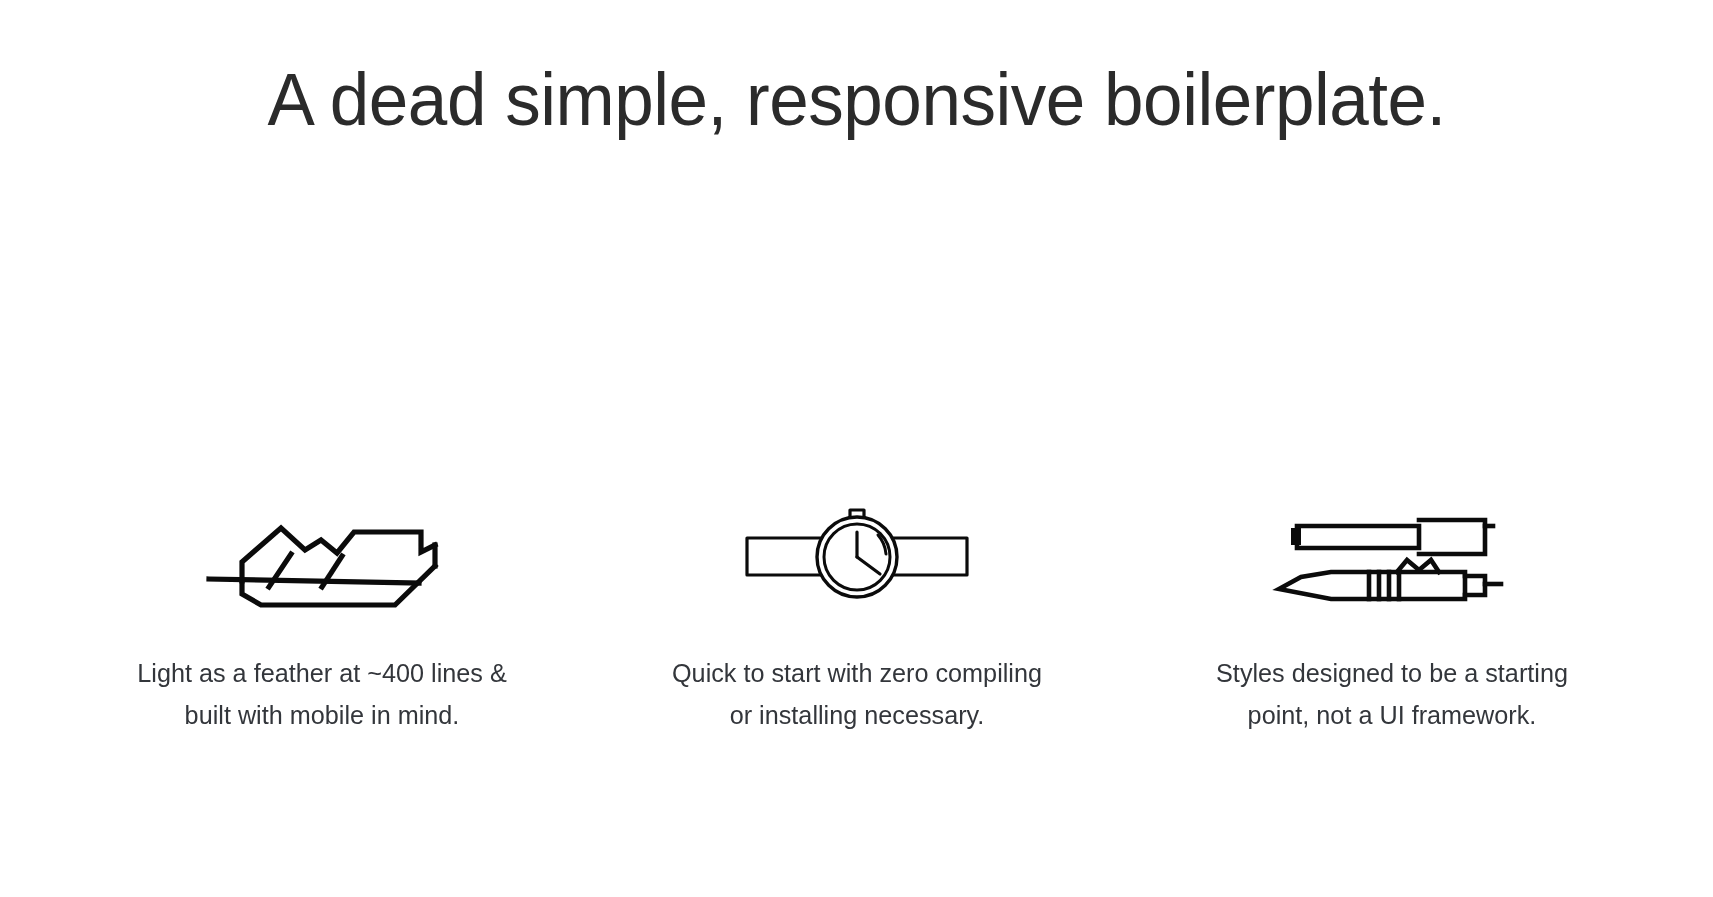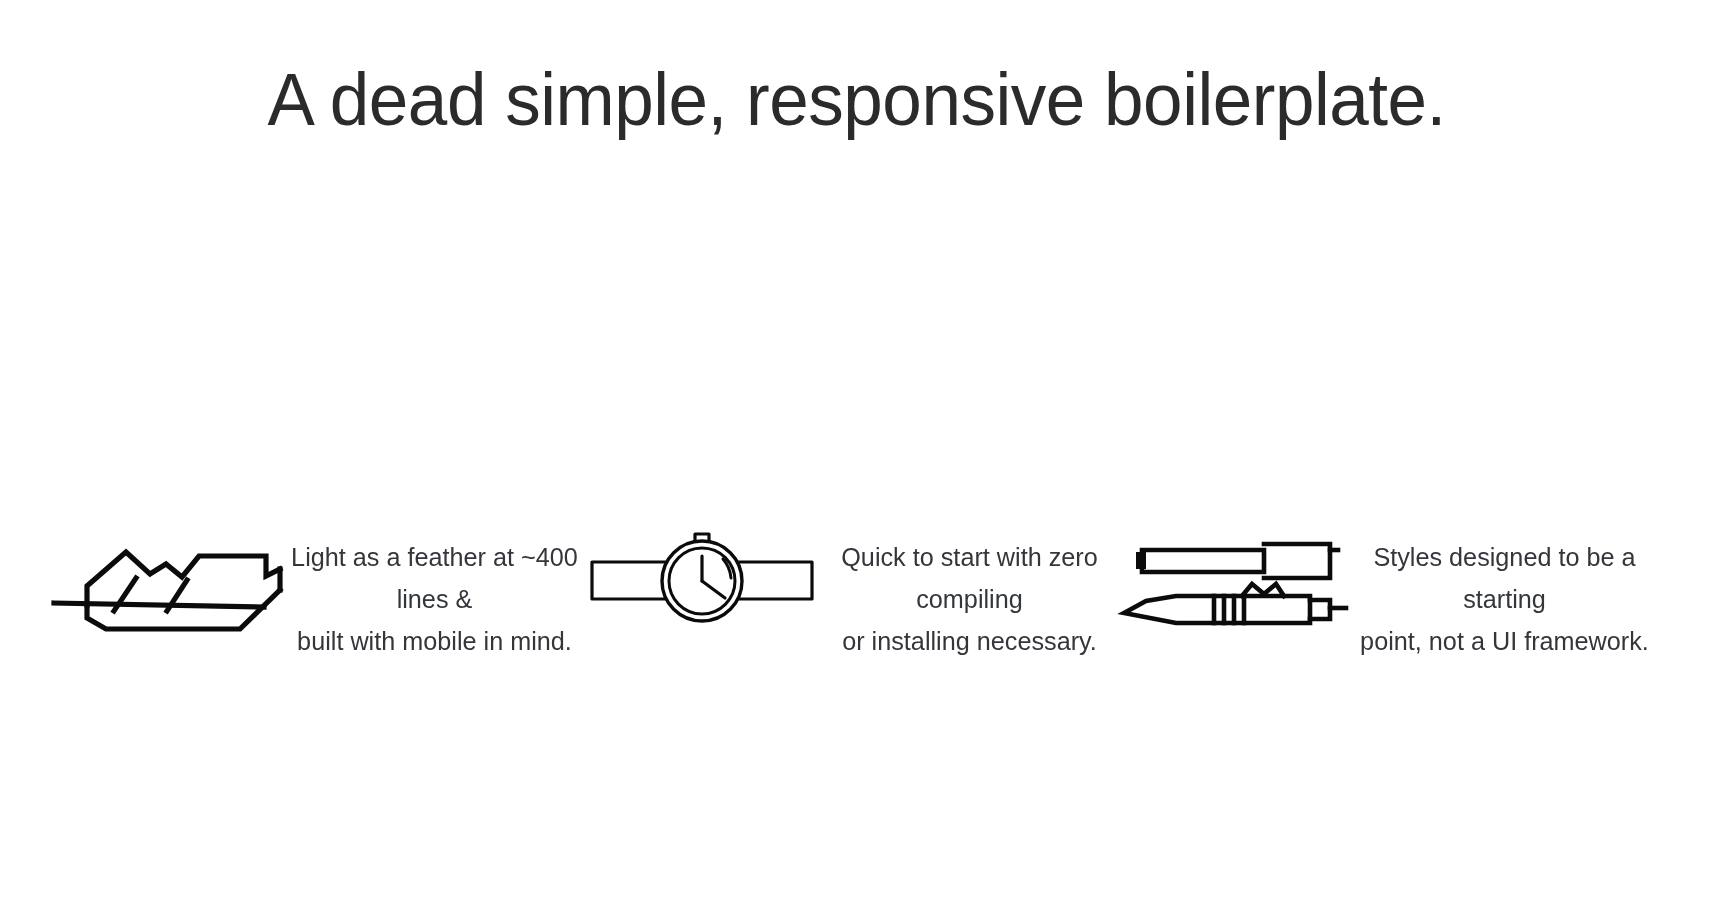--- a/index.html
+++ b/index.html
@@ -58,21 +58,21 @@
     width: 1713px;
     display: flex;
     flex-direction: row;
     align-items: flex-start;
     justify-content: center;
   }
 
   .feature {
     width: 535px;
     display: flex;
-    flex-direction: row;
+    flex-direction: column;
     align-items: center;
     justify-content: center;
   }
 
   .feature-icon {
     width: 240px;
     height: 116px;
     display: flex;
     align-items: center;
     justify-content: center;

